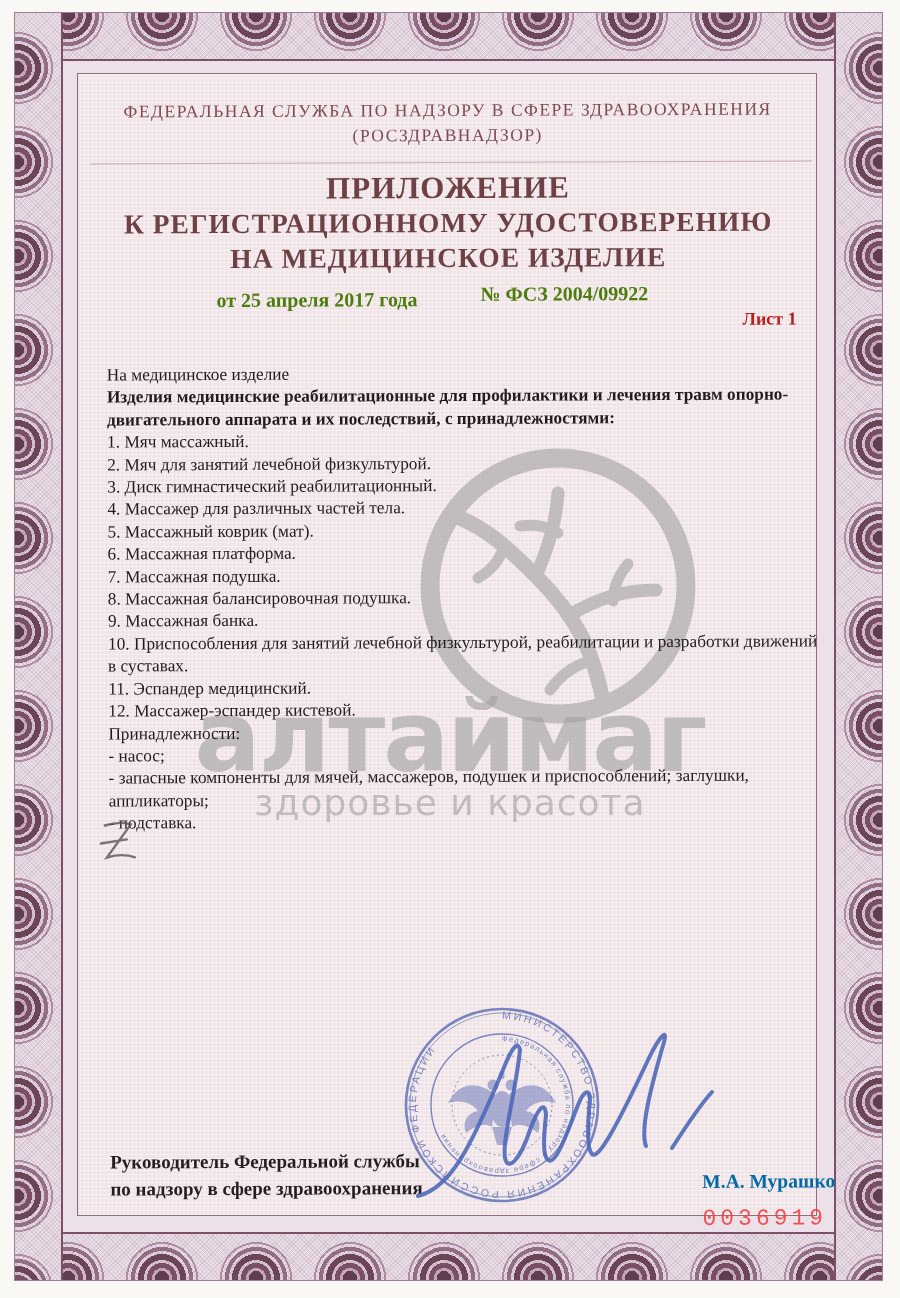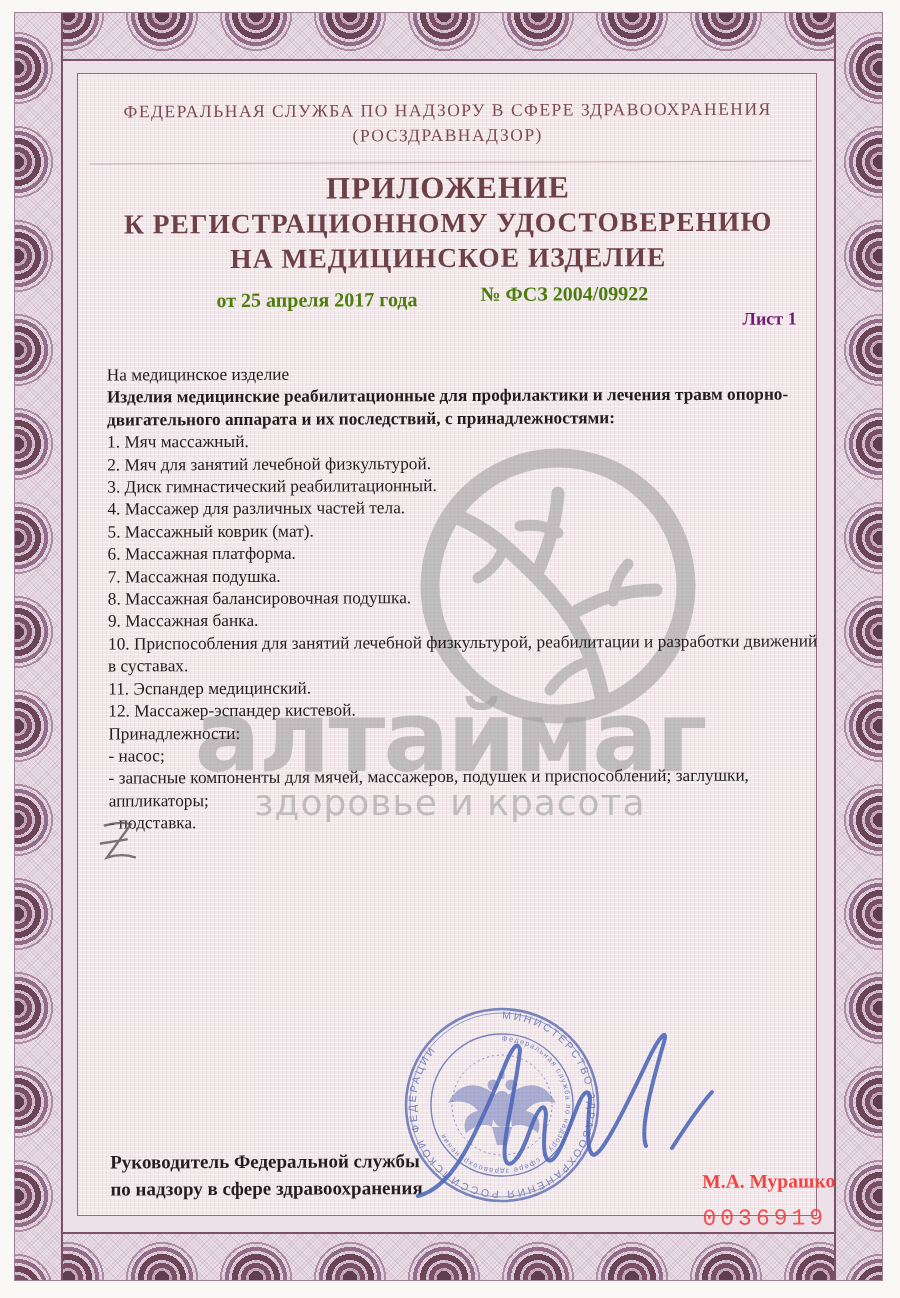--- a/index.html
+++ b/index.html
@@ -54,28 +54,28 @@
   .content{transform:rotate(-0.25deg);}
   .abs{position:absolute;}
   .center{left:0;right:0;text-align:center;}
   .header-line{color:#7d4b54;letter-spacing:1.5px;font-size:17.5px;}
   .hairline{position:absolute;left:92px;right:86px;top:162px;height:1px;background:rgba(141,97,114,.45);}
   .title-line{color:#6e4147;font-weight:bold;letter-spacing:1px;}
   .t1{top:170px;font-size:31px;}
   .t2{top:207px;font-size:27.5px;}
   .t3{top:242px;font-size:27.5px;}
   .meta{font-weight:bold;color:#4d7c0f;font-size:20px;}
-  .sheet{font-weight:bold;color:#701a75;font-size:18px;}
+  .sheet{font-weight:bold;color:#b91c1c;font-size:18px;}
   .bodytext{
     position:absolute;left:108px;width:716px;top:363px;
     font-size:17.3px;line-height:22.4px;color:#221c1e;
   }
   .bodytext .bold{font-weight:bold;}
   .sig-label{font-weight:bold;color:#241e20;font-size:19px;line-height:27px;}
-  .signer{font-weight:bold;color:#ef4444;font-size:19.5px;}
+  .signer{font-weight:bold;color:#0369a1;font-size:19.5px;}
   .serial{
     font-family:"Liberation Mono", monospace;
     color:#ef4444;font-size:23px;letter-spacing:4px;opacity:.9;
   }
   
   .wm{color:#a2a0a2;opacity:.62;font-family:"DejaVu Sans", sans-serif;}
   .wm-brand{top:688px;font-size:98px;font-weight:bold;letter-spacing:-2px;line-height:1;}
   .wm-tagline{top:782px;font-size:36px;letter-spacing:1px;}
 </style>
 </head>

